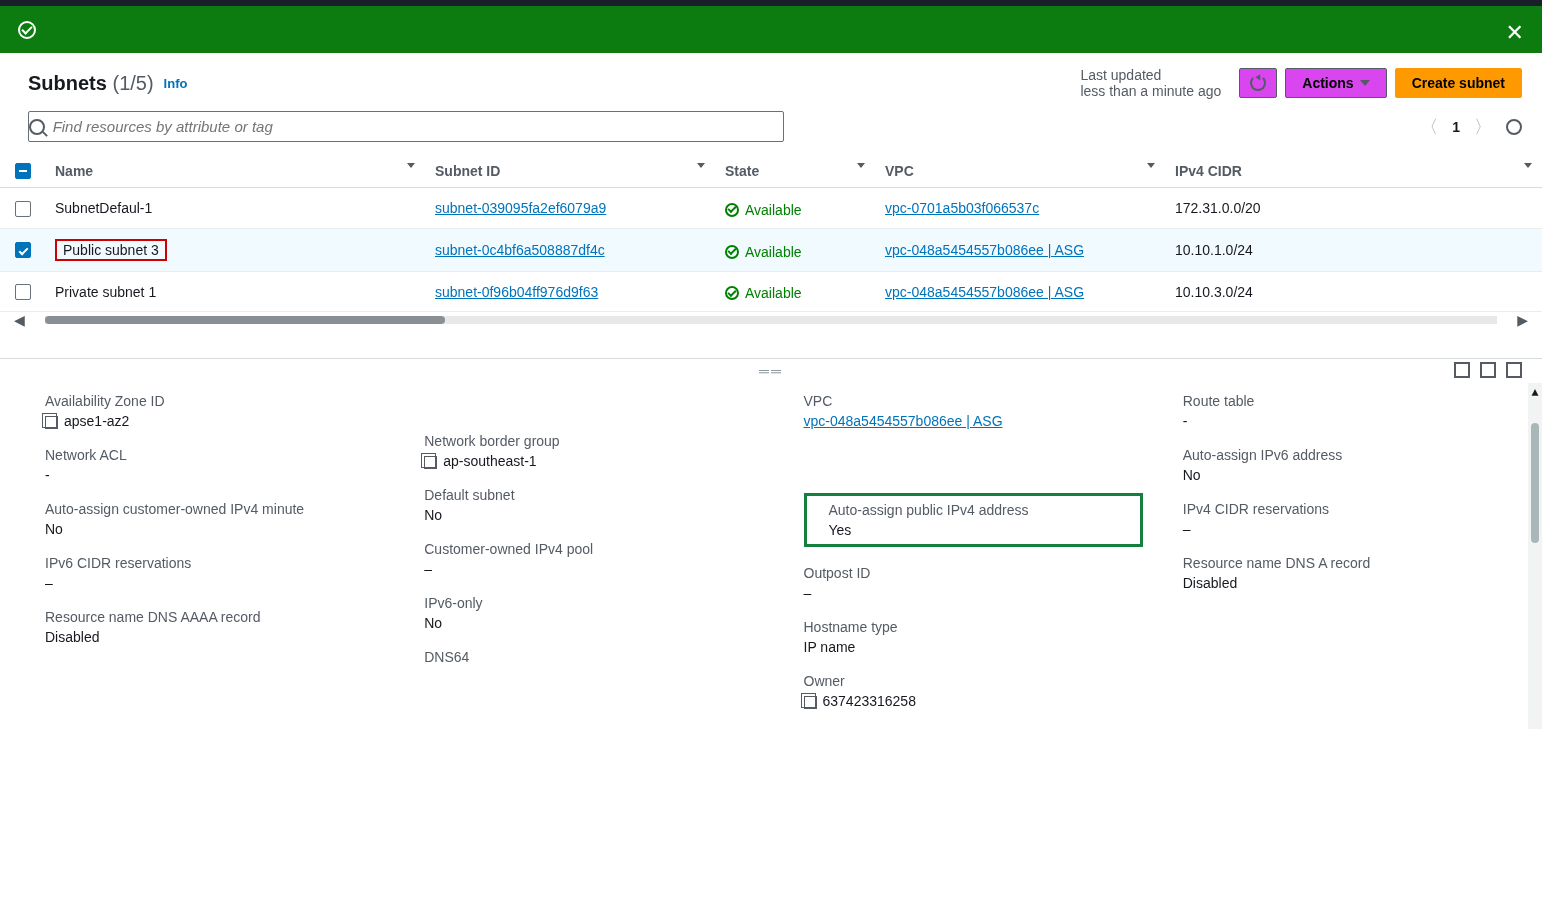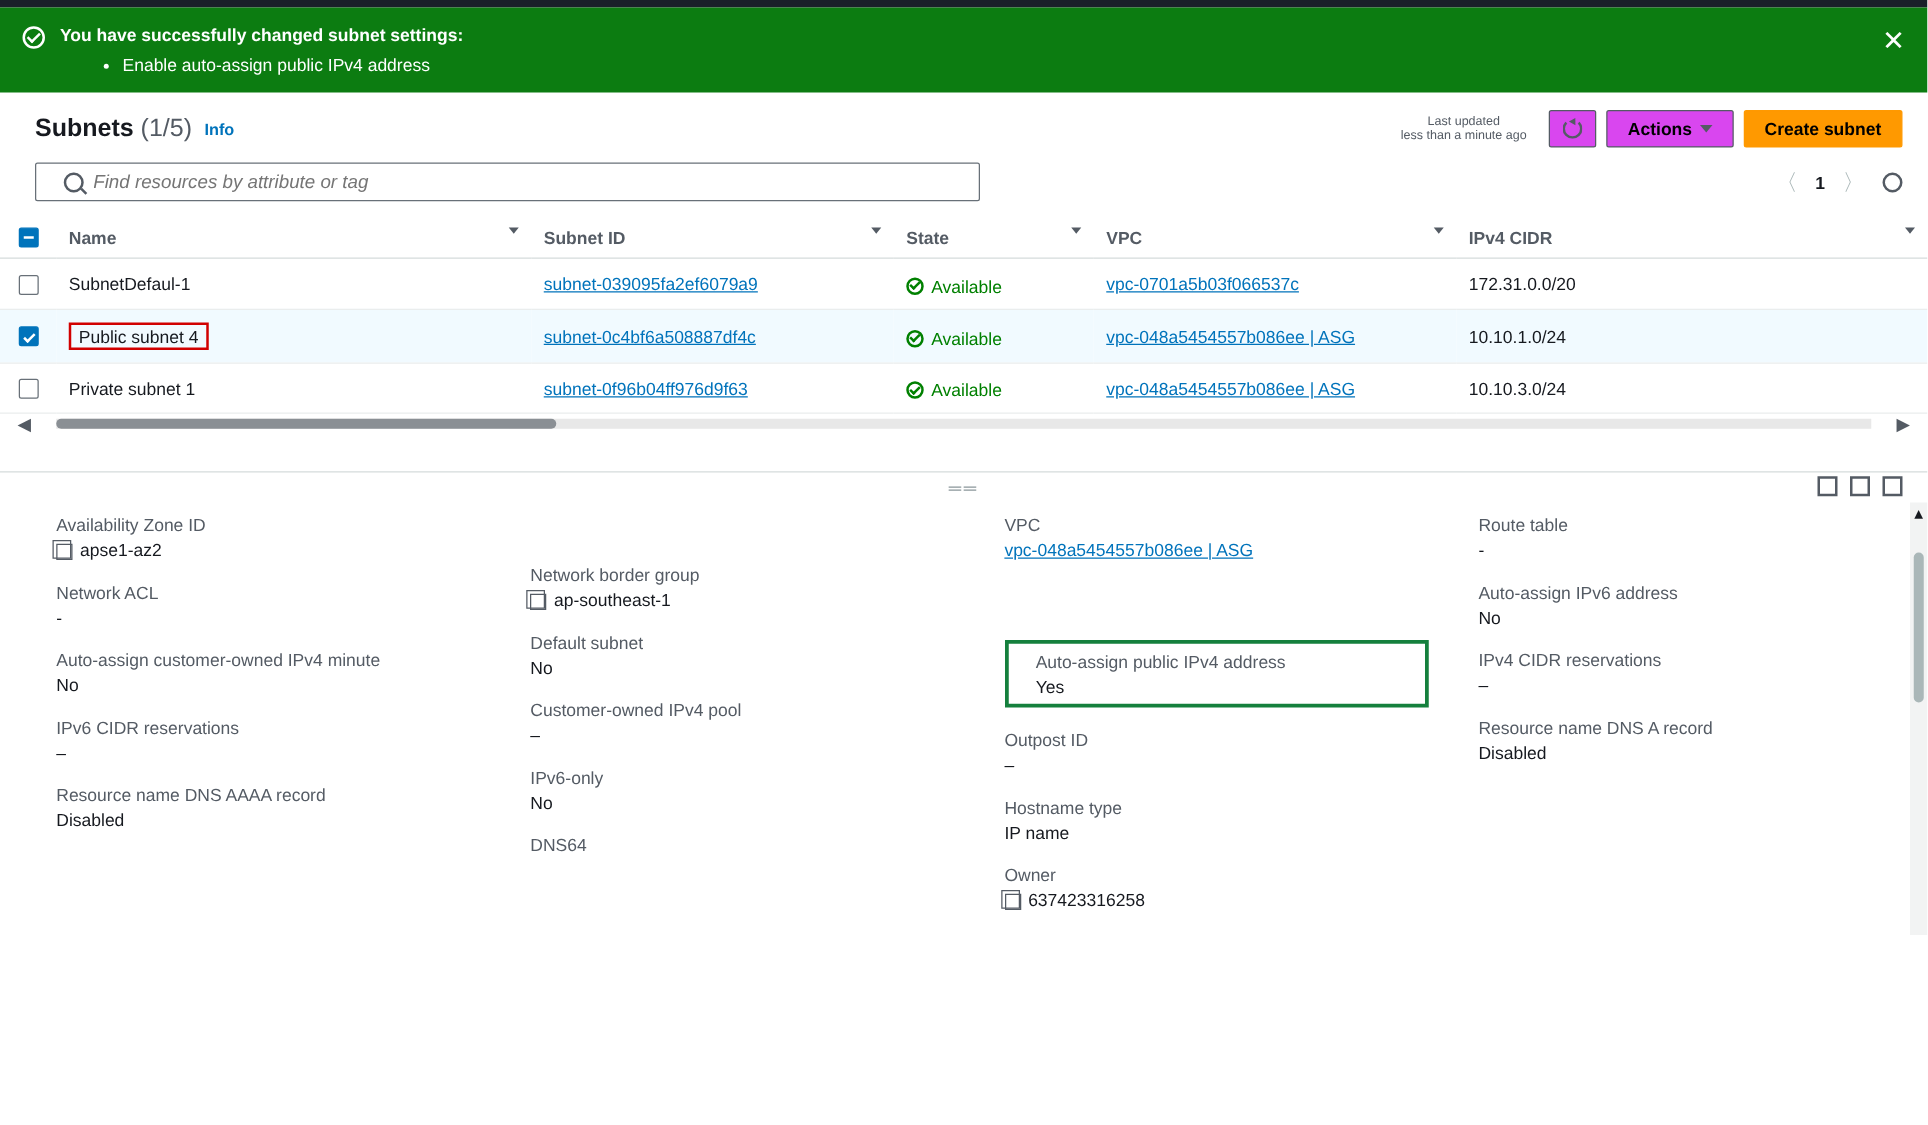--- a/index.html
+++ b/index.html
@@ -8,27 +8,27 @@
   .banner .check { width: 18px; height: 18px; border: 2px solid #fff; border-radius: 50%; display:flex; align-items:center; justify-content:center; margin-right: 12px; margin-top:1px; flex-shrink:0;}
   .banner .check::after { content:""; width:8px; height:4px; border-left:2px solid #fff; border-bottom:2px solid #fff; transform:rotate(-45deg); margin-top:-2px;}
   .banner-text { font-weight: 700; }
   .banner ul { list-style: disc; margin-left: 50px; margin-top: 8px; font-weight: 400;}
   .banner .close { position: absolute; right: 18px; top: 14px; font-size: 22px; cursor: pointer; }
   .header { display:flex; align-items:center; padding: 14px 20px 12px 28px; }
   .header h1 { font-size: 20px; font-weight: 700; }
   .header .count { font-weight:400; color:#545b64;}
   .header .info { color:#0073bb; font-size: 13px; margin-left:10px; font-weight:700; cursor:pointer;}
   .header .spacer { flex: 1; }
-  .header .last { text-align:center; color:#545b64; font-size:10px; margin-right:10px;}
+  .header .last { text-align:left; color:#545b64; font-size:14px; margin-right:10px;}
   .btn { border:1px solid #545b64; background:#d946ef; padding: 6px 16px; font-size:14px; font-weight:700; cursor:pointer; border-radius:2px; margin-left:8px; display:flex; align-items:center; gap:6px;}
   .btn.icon-only { padding: 6px 10px;}
   .btn-primary { background:#ff9900; border-color:#ff9900; color:#000;}
   .caret-down { width:0;height:0;border-left:5px solid transparent;border-right:5px solid transparent;border-top:6px solid #545b64;}
   .toolbar { display:flex; align-items:center; padding: 0 20px 12px 28px; gap:14px;}
-  .search { flex:0 0 756px; display:flex; align-items:center; border:1px solid #687078; border-radius:2px; padding:6px 22px;}
+  .search { flex:0 0 756px; display:flex; align-items:center; border:1px solid #687078; border-radius:2px; padding:6px 0;}
   .search input { border:none; outline:none; font-size:15px; width:100%; font-style:italic; color:#555;}
   .search .mag { width:16px;height:16px;border:2px solid #545b64;border-radius:50%; position:relative; margin-right:8px;}
   .search .mag::after{content:"";position:absolute;width:6px;height:2px;background:#545b64;right:-5px;bottom:-2px;transform:rotate(45deg);}
   .pager { display:flex; align-items:center; gap:14px; margin-left:auto;}
   .pager .num { font-weight:700;}
   .chev { font-size:18px; color:#aab7b8; cursor:pointer;}
   .gear { width:16px;height:16px;border:2px solid #545b64;border-radius:50%; position:relative; cursor:pointer;}
   table.grid { width:100%; border-collapse:collapse; }
   table.grid th { text-align:left; padding:8px 10px; border-bottom:1px solid #d5dbdb; font-weight:700; color:#545b64; position:relative;}
   table.grid td { padding:10px 10px; border-bottom:1px solid #eaeded;}
@@ -64,26 +64,20 @@
   .refresh-ico::after{content:"";position:absolute;top:-3px;left:4px;width:0;height:0;border-left:3px solid transparent;border-right:3px solid transparent;border-bottom:5px solid #545b64;transform:rotate(30deg);}
   .th-sort{width:0;height:0;border-left:4px solid transparent;border-right:4px solid transparent;border-top:5px solid #545b64;display:inline-block;vertical-align:middle;}
 </style>
 </head>
 <body>
 
 <div style="height:6px;background:#1a2029;"></div>
 
 <div class="banner">
   <span class="check"></span>
-  <div>
-    <div class="banner-text">You have successfully changed subnet settings:</div>
-    <ul>
-        <li>Enable auto-assign public IPv4 address</li>
-      </ul>
-  </div>
   <span class="close">✕</span>
 </div>
 
 <div class="header">
   <h1><span>Subnets</span>
       <span class="count">(1/5)</span></h1>
   <span class="info">Info</span>
   <div class="spacer"></div>
   <div class="last">
     <div>Last updated</div>
@@ -127,21 +121,21 @@
       <tr>
         <td class="cbcell"><span class="cb"></span></td>
         <td><span>SubnetDefaul-1</span></td>
         <td><span class="link">subnet-039095fa2ef6079a9</span></td>
         <td><span class="avail"><span class="dot"></span>Available</span></td>
         <td><span class="link">vpc-0701a5b03f066537c</span></td>
         <td><span>172.31.0.0/20</span></td>
       </tr>
       <tr class="selected">
         <td class="cbcell"><span class="cb checked"></span></td>
-        <td><span class="hl">Public subnet 4</span></td>
+        <td><span class="hl">Public subnet 3</span></td>
         <td><span class="link">subnet-0c4bf6a508887df4c</span></td>
         <td><span class="avail"><span class="dot"></span>Available</span></td>
         <td><span class="link">vpc-048a5454557b086ee | ASG</span></td>
         <td><span>10.10.1.0/24</span></td>
       </tr>
       <tr>
         <td class="cbcell"><span class="cb"></span></td>
         <td><span>Private subnet 1</span></td>
         <td><span class="link">subnet-0f96b04ff976d9f63</span></td>
         <td><span class="avail"><span class="dot"></span>Available</span></td>

